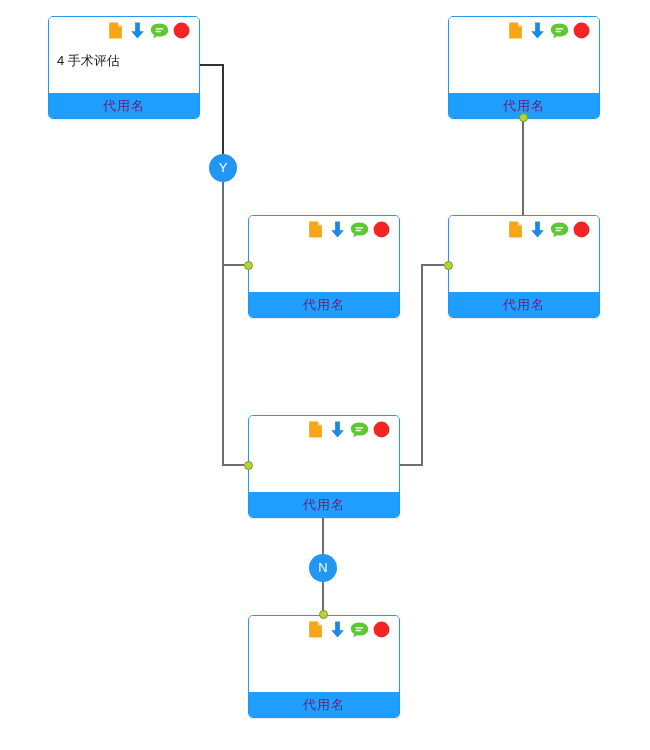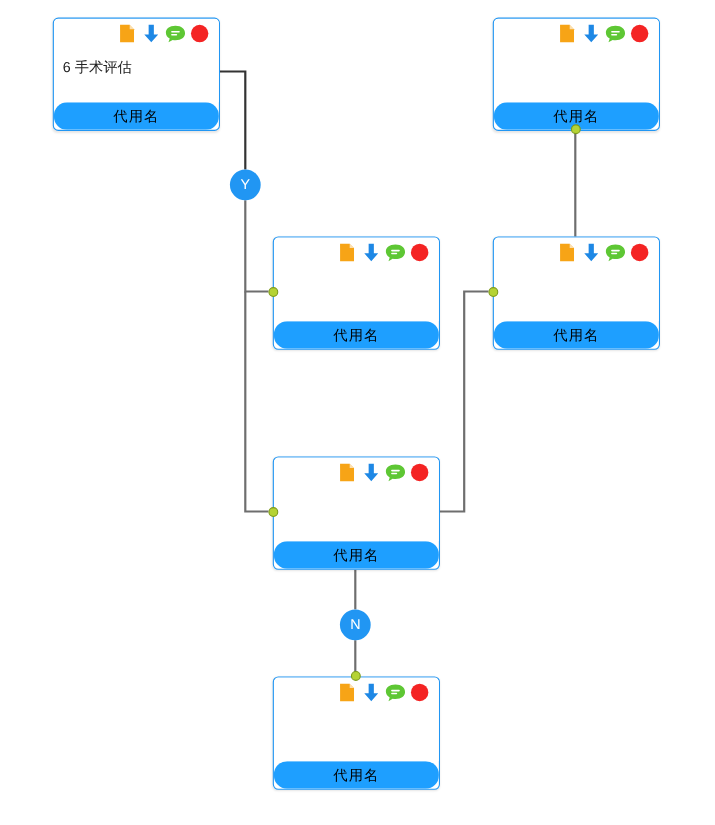--- a/index.html
+++ b/index.html
@@ -65,26 +65,25 @@
     top: 36px;
     font-size: 13px;
     color: #222222;
     line-height: 16px;
     white-space: nowrap;
   }
   .node-footer {
     flex: 0 0 25px;
     height: 25px;
     background: #1e9fff;
-    color: #000000;
+    color: #701a75;
     font-size: 13px;
     line-height: 25px;
     text-align: center;
     letter-spacing: 1px;
-    border-radius: 12px;
   }
   .gate {
     position: absolute;
     width: 28px;
     height: 28px;
     border-radius: 50%;
     background: #2196f3;
     color: #ffffff;
     font-size: 13px;
     line-height: 28px;
@@ -131,21 +130,21 @@
           </svg>
         <svg class="ic" viewBox="0 0 24 24">
             <path d="M12 3 C5 3 1 6.6 1 11 C1 13.8 2.7 16.3 5.4 17.8 L4 22 L8.8 19.3 C9.8 19.5 10.9 19.6 12 19.6 C19 19.6 23 16 23 11.6 C23 6.9 19 3 12 3 z" fill="#5ec734"></path>
             <rect x="7" y="9" width="10" height="1.8" rx="0.9" fill="#ffffff"></rect>
             <rect x="7" y="12.4" width="7" height="1.8" rx="0.9" fill="#ffffff"></rect>
           </svg>
         <svg class="ic" viewBox="0 0 24 24">
             <circle cx="12" cy="12" r="10" fill="#f42424"></circle>
           </svg>
       </div>
-      <div class="node-title">6 手术评估</div>
+      <div class="node-title">4 手术评估</div>
     </div>
     <div class="node-footer">代用名</div>
   </div>
 
   <div class="node" style="left:448px; top:16px;">
     <div class="node-body">
       <div class="node-icons">
         <svg class="ic" viewBox="0 0 24 24">
             <path d="M4 2 h11 l5 5 v15 h-16 z" fill="#f7a416"></path>
             <path d="M15 2 l5 5 h-5 z" fill="#ffffff" opacity="0.65"></path>

